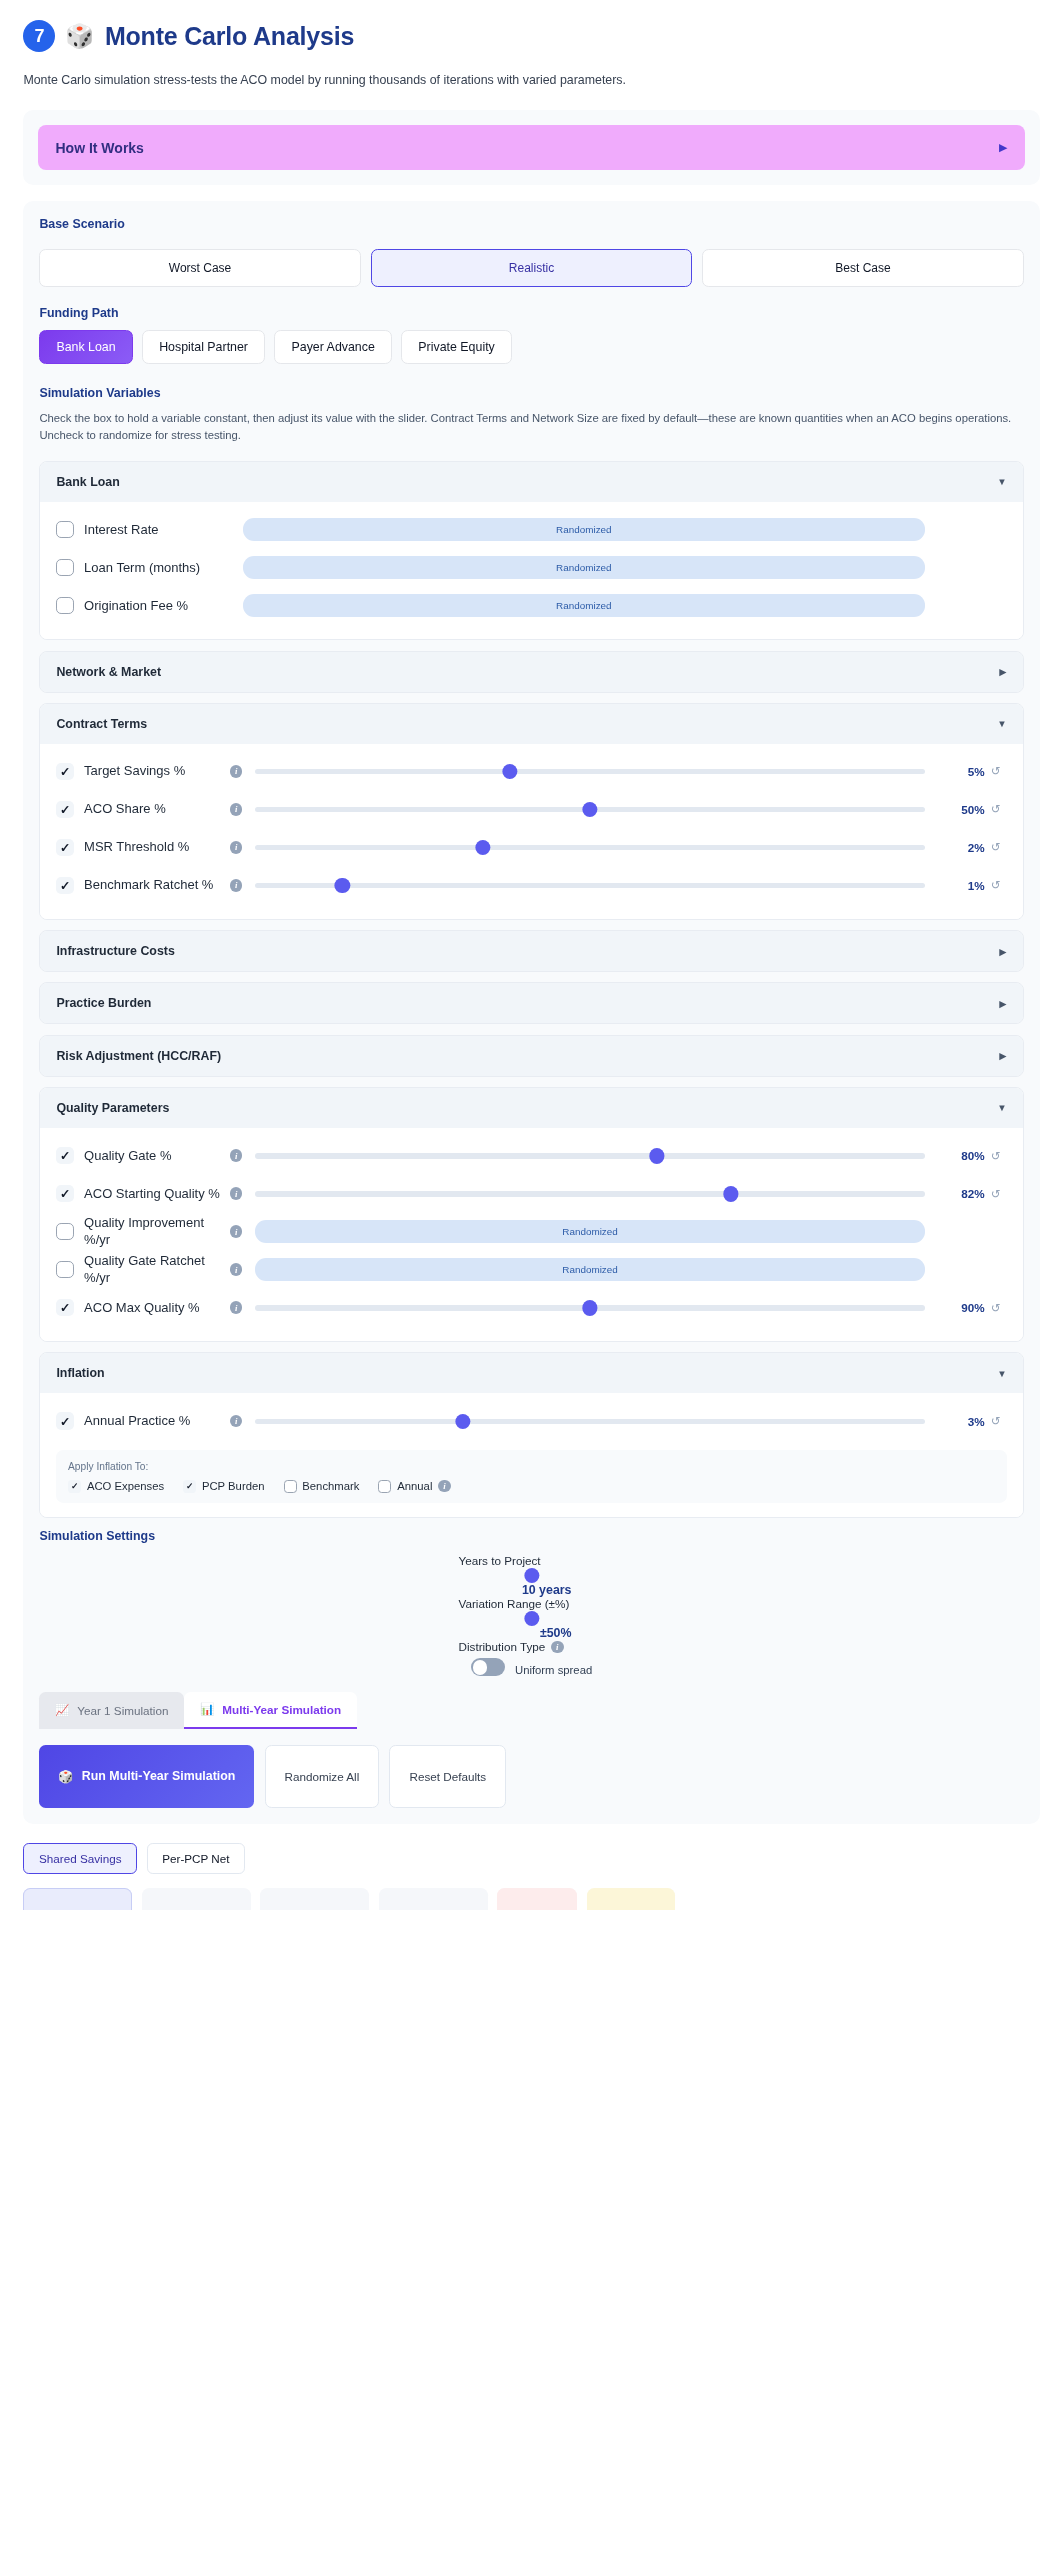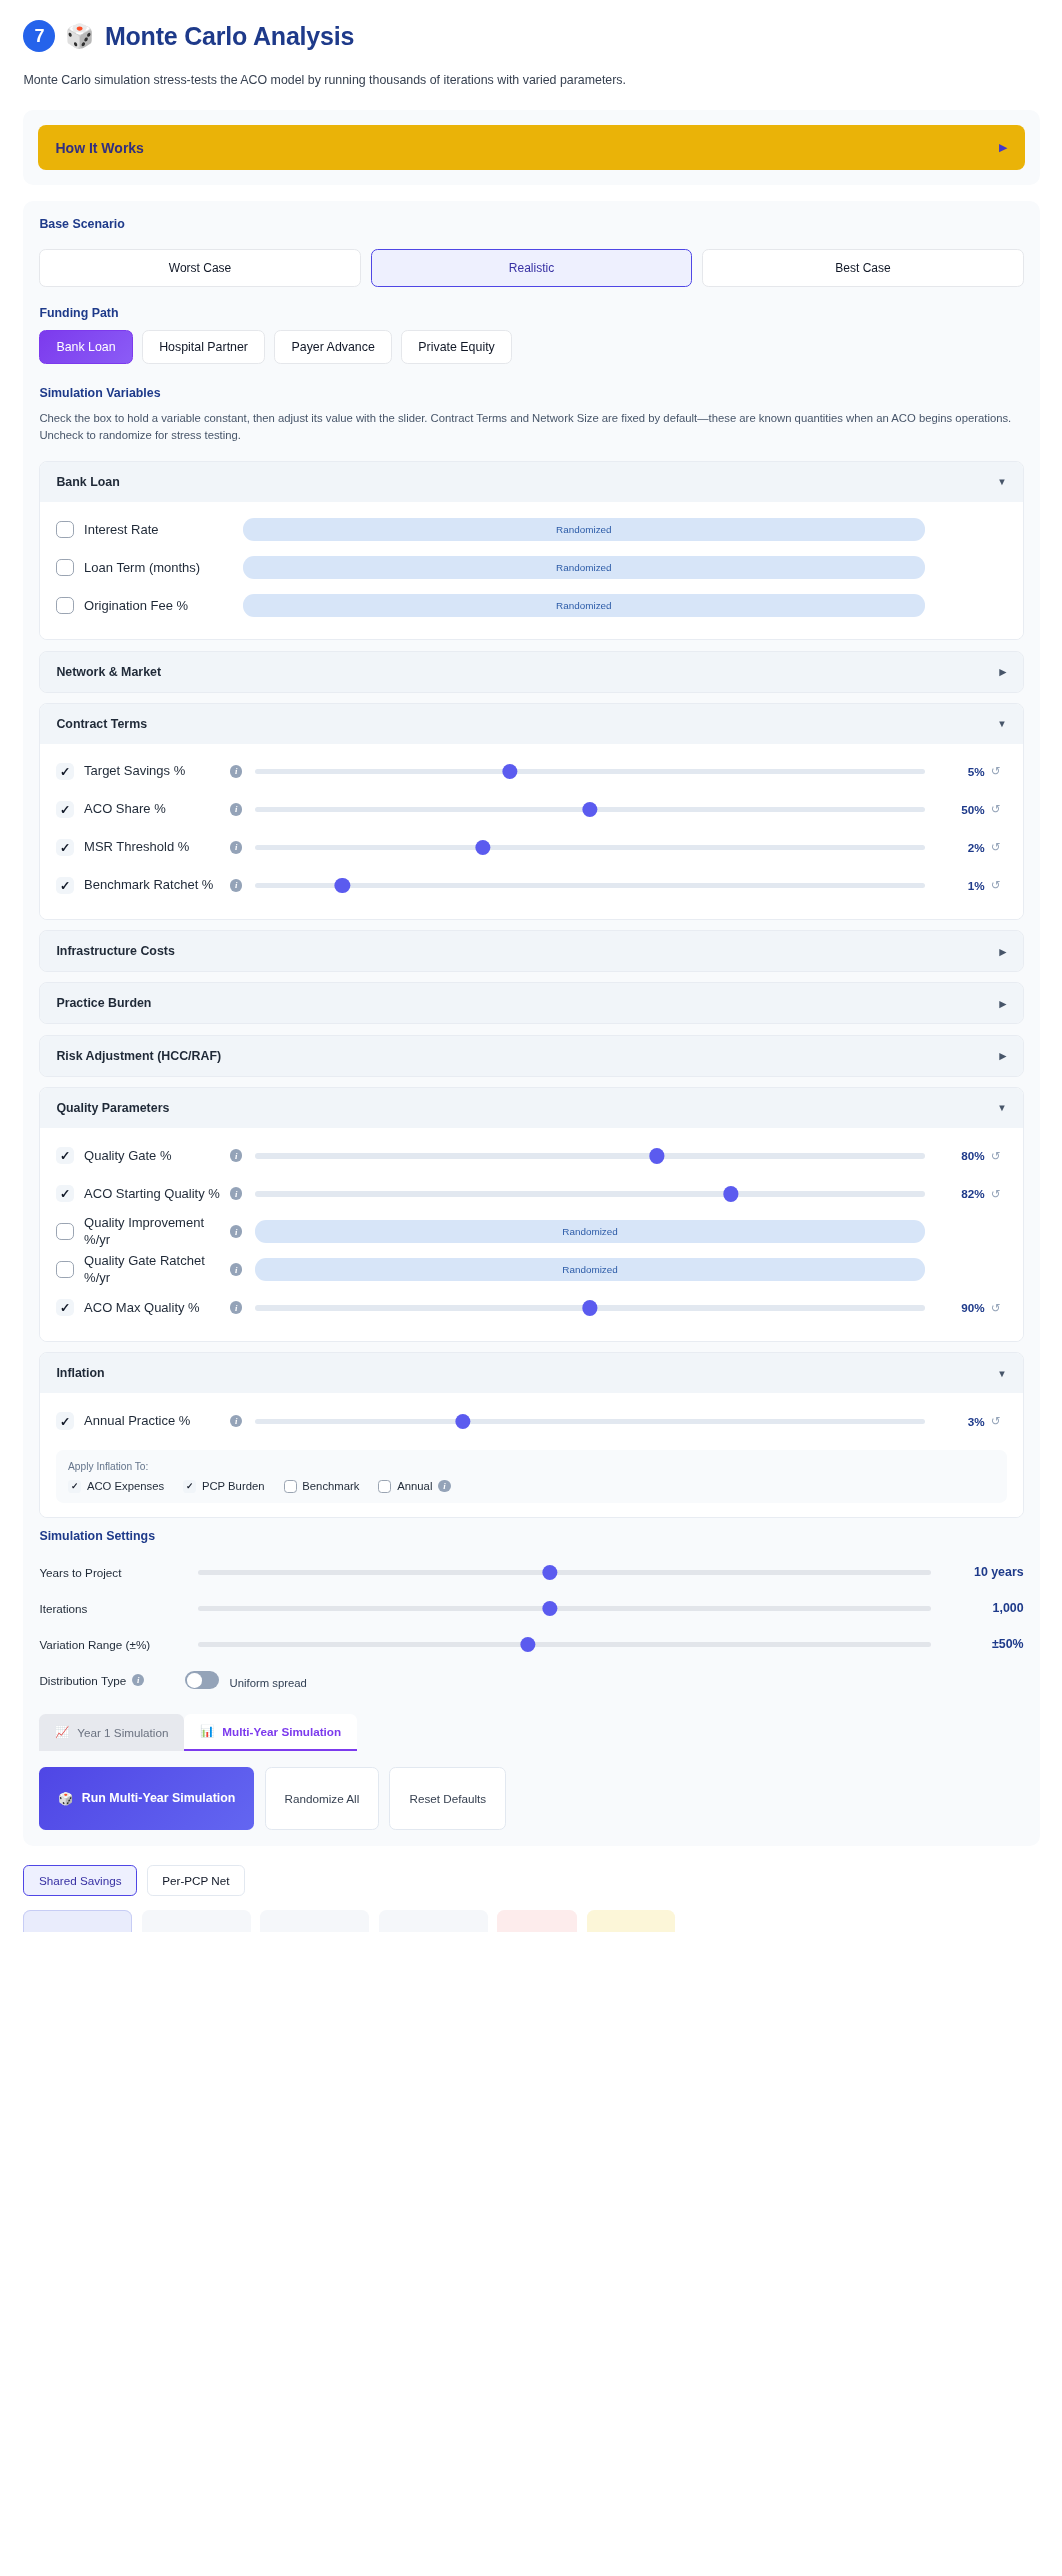--- a/index.html
+++ b/index.html
@@ -25,21 +25,21 @@
   .page-title { font-size: 25px; font-weight: 700; color: #1e3a8a; letter-spacing: -0.2px; }
 
   .intro { font-size: 12.4px; color: #374151; margin-bottom: 20.4px; line-height: 1.5; }
 
   
   .panel {
     background: #f8fafc; border-radius: 10.2px;
     padding: 16px; margin-bottom: 16px;
   }
   .howitworks {
-    background: #eab308; border-radius: 8px;
+    background: #f0abfc; border-radius: 8px;
     padding: 14.6px 17.5px;
     display: flex; align-items: center; justify-content: space-between;
     cursor: pointer;
   }
   .howitworks .hiw-label { font-size: 14px; font-weight: 700; color: #312e81; }
   .tri { color: #4338ca; font-size: 11px; line-height: 1; }
 
   .group-label { font-size: 12.4px; font-weight: 700; color: #1e3a8a; margin-bottom: 10.2px; }
 
   
@@ -123,21 +123,21 @@
   .apply-item { display: flex; align-items: center; gap: 5.8px; font-size: 11.3px; color: #1f2937; cursor: pointer; }
   .mini-check {
     width: 13px; height: 13px; border-radius: 3.6px; flex: 0 0 auto;
     display: flex; align-items: center; justify-content: center; font-size: 8.8px;
   }
   .mini-check.off { border: 1.1px solid #9aa4b2; background: #fff; color: transparent; }
   .mini-check.on { background: #f1f5f9; color: #111827; border: 1.1px solid transparent; font-weight: 700; }
 
   
   .sim-head { font-size: 12.4px; font-weight: 700; color: #1e3a8a; margin: 4.4px 0 11.7px 0; }
-  .sim-row { display: flex; align-items: center; min-height: 36px; }
+  .sim-row { display: flex; align-items: center; min-height: 36px; flex-direction: column; }
   .sim-label { font-size: 11.7px; color: #1f2937; width: 146px; flex: 0 0 auto; display:flex; align-items:center; gap:5.8px; }
   .sim-val { width: 80px; text-align: right; font-size: 12.4px; font-weight: 700; color: #1e3a8a; flex: 0 0 auto; }
 
   .toggle-wrap { display: flex; align-items: flex-end; gap: 10.2px; flex: 1 1 auto; }
   .toggle {
     width: 34px; height: 18px; border-radius: 10.2px; background: #94a3b8;
     position: relative; cursor: pointer; flex: 0 0 auto;
   }
   .toggle .knob {
     position: absolute; top: 1.8px; left: 1.8px;
@@ -443,28 +443,20 @@
 
     <div class="sim-row">
       <div class="sim-label">Years to Project</div>
       <div class="slider-wrap">
         <div class="track" style="background:#e2e5ea"></div>
         <div class="thumb" style="left:48%"></div>
       </div>
       <div class="sim-val">10 years</div>
     </div>
 
-    <div class="sim-row">
-      <div class="sim-label">Iterations</div>
-      <div class="slider-wrap">
-        <div class="track" style="background:#e2e5ea"></div>
-        <div class="thumb" style="left:48%"></div>
-      </div>
-      <div class="sim-val">1,000</div>
-    </div>
 
     <div class="sim-row">
       <div class="sim-label">Variation Range (±%)</div>
       <div class="slider-wrap">
         <div class="track" style="background:#e2e5ea"></div>
         <div class="thumb" style="left:45%"></div>
       </div>
       <div class="sim-val">±50%</div>
     </div>
 

